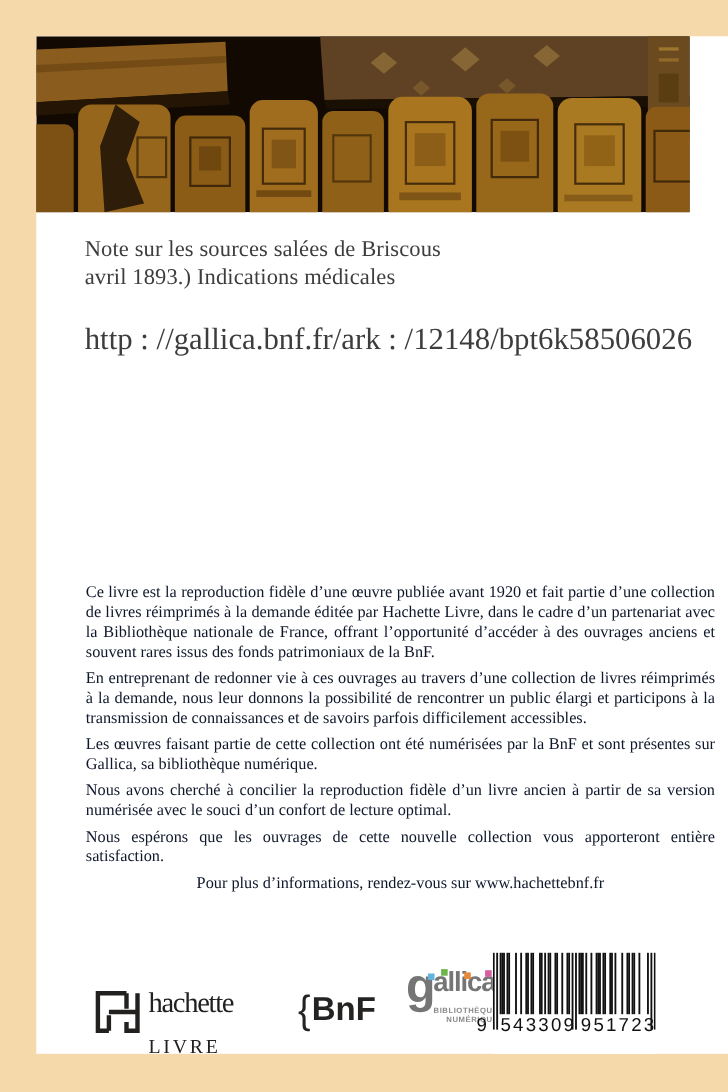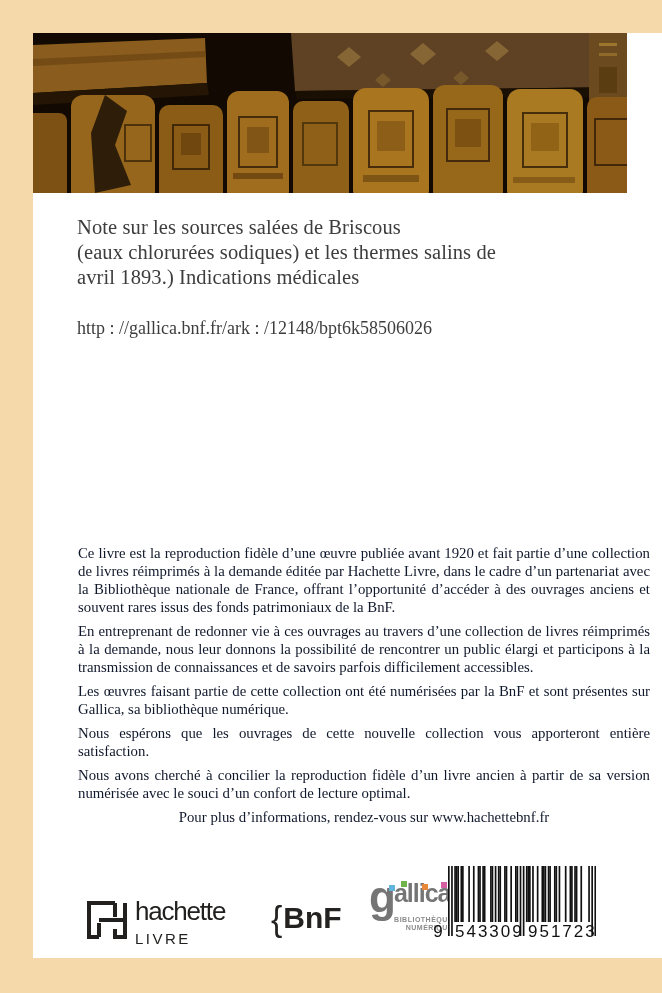--- a/index.html
+++ b/index.html
@@ -15,37 +15,37 @@
   }
   .photo{display:block;width:594px;height:160px;}
   .title{
     margin:22px 40px 0 44px;
     font-size:20.5px;line-height:25px;color:#3d3d3d;
     letter-spacing:.1px;
   }
   .title div{white-space:nowrap;}
   .url{
     margin:28px 40px 0 44px;
-    font-size:18px;color:#3d3d3d;white-space:nowrap;
+    font-size:28px;color:#3d3d3d;white-space:nowrap;
   }
   .body-text{margin:205px 40px 0 45px;}
   .body-text p{
     margin:0 0 6px 0;
     font-size:14.8px;line-height:18px;color:#0f172a;
     text-align:justify;
   }
   .body-text p:last-child{text-align:center;}
 
   
   .logo-row{position:absolute;left:0;top:0;width:594px;height:925px;pointer-events:none;}
   .hachette{position:absolute;left:52px;top:866px;display:flex;align-items:flex-start;
-    font-family:Liberation Sans, sans-serif;color:#222120;}
+    font-family:Liberation Serif, serif;color:#222120;}
   .hachette .txt{margin-left:6px;}
   .hachette .brand{font-size:26px;line-height:25px;letter-spacing:-1.2px;font-weight:500;}
-  .hachette .sub{font-size:15px;letter-spacing:2.5px;font-weight:500;margin-top:6px;}
+  .hachette .sub{font-size:18px;letter-spacing:2.5px;font-weight:500;margin-top:17px;}
   .bnf{position:absolute;left:238px;top:869px;font-family:"Liberation Sans", sans-serif;
     color:#242322;font-weight:700;font-size:30px;line-height:32px;display:flex;align-items:center;}
   .bnf .brace{font-size:34px;font-weight:400;margin-right:1px;transform:scaleY(1.05);}
   .gallica{position:absolute;left:336px;top:847px;font-family:"Liberation Sans", sans-serif;color:#757575;width:86px;}
   .gallica .word{display:flex;align-items:flex-start;line-height:1;}
   .gallica .g{font-size:44px;font-weight:700;line-height:34px;letter-spacing:-2px;}
   .gallica .rest{font-size:25px;font-weight:700;letter-spacing:-1px;margin-top:1px;}
   .gallica .squares{position:absolute;left:20px;top:0;width:64px;height:12px;}
   .gallica .squares span{position:absolute;width:6px;height:6px;display:block;}
   .gallica .squares span:nth-child(1){left:0px;top:5px;}
@@ -116,32 +116,31 @@
       <rect x="490" y="80" width="44" height="54" fill="none" stroke="#2e1c06" stroke-width="2" opacity="0.8"></rect>
       <rect x="498" y="90" width="28" height="28" fill="#8d6016" opacity="0.9"></rect>
       <rect x="480" y="144" width="62" height="6" fill="#6e4712" opacity="0.6"></rect>
       <rect x="554" y="64" width="50" height="106" rx="10" fill="#8a5a16"></rect>
       <rect x="562" y="86" width="34" height="46" fill="none" stroke="#2e1c06" stroke-width="2" opacity="0.8"></rect>
     </g>
   </svg>
 
   <div class="title">
     <div>Note sur les sources salées de Briscous</div>
-    <div>(eaux chlorurées sodiques) et les thermes salins de</div>
     <div>avril 1893.) Indications médicales</div>
   </div>
 
   <div class="url">http : //gallica.bnf.fr/ark : /12148/bpt6k58506026</div>
 
   <div class="body-text">
     <p>Ce livre est la reproduction fidèle d’une œuvre publiée avant 1920 et fait partie d’une collection de livres réimprimés à la demande éditée par Hachette Livre, dans le cadre d’un partenariat avec la Bibliothèque nationale de France, offrant l’opportunité d’accéder à des ouvrages anciens et souvent rares issus des fonds patrimoniaux de la BnF.</p>
     <p>En entreprenant de redonner vie à ces ouvrages au travers d’une collection de livres réimprimés à la demande, nous leur donnons la possibilité de rencontrer un public élargi et participons à la transmission de connaissances et de savoirs parfois difficilement accessibles.</p>
     <p>Les œuvres faisant partie de cette collection ont été numérisées par la BnF et sont présentes sur Gallica, sa bibliothèque numérique.</p>
+    <p>Nous avons cherché à concilier la reproduction fidèle d’un livre ancien à partir de sa version numérisée avec le souci d’un confort de lecture optimal.</p>
     <p>Nous espérons que les ouvrages de cette nouvelle collection vous apporteront entière satisfaction.</p>
-    <p>Nous avons cherché à concilier la reproduction fidèle d’un livre ancien à partir de sa version numérisée avec le souci d’un confort de lecture optimal.</p>
     <p>Pour plus d’informations, rendez-vous sur www.hachettebnf.fr</p>
   </div>
 
   <div class="logo-row">
 
     <div class="hachette">
       <svg width="44" height="42" viewBox="0 0 44 42" aria-hidden="true">
         <g fill="none" stroke="#222120" stroke-width="4">
           <path d="M30,4 L4,4 L4,38 L14,38"></path>
           <path d="M14,38 L14,24"></path>

